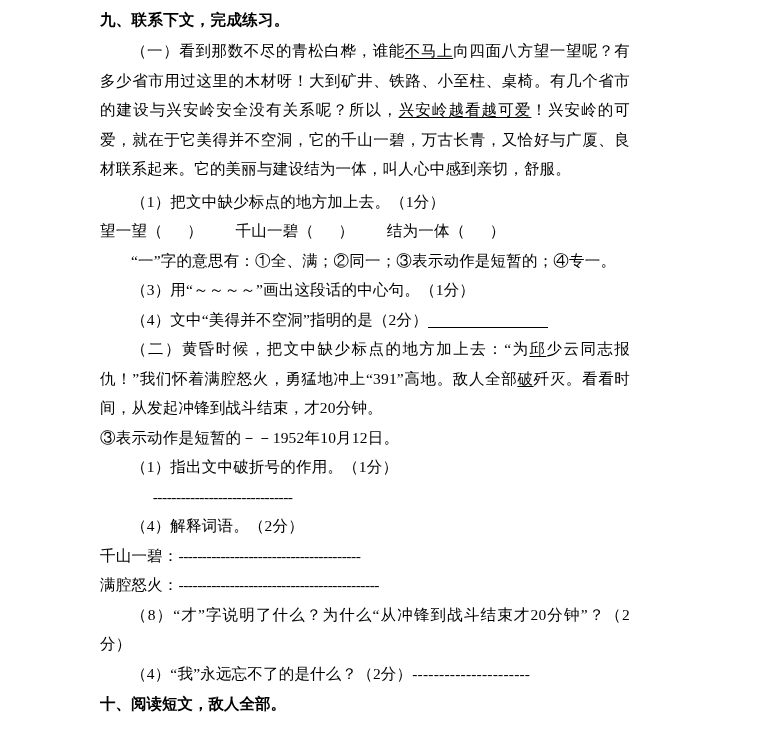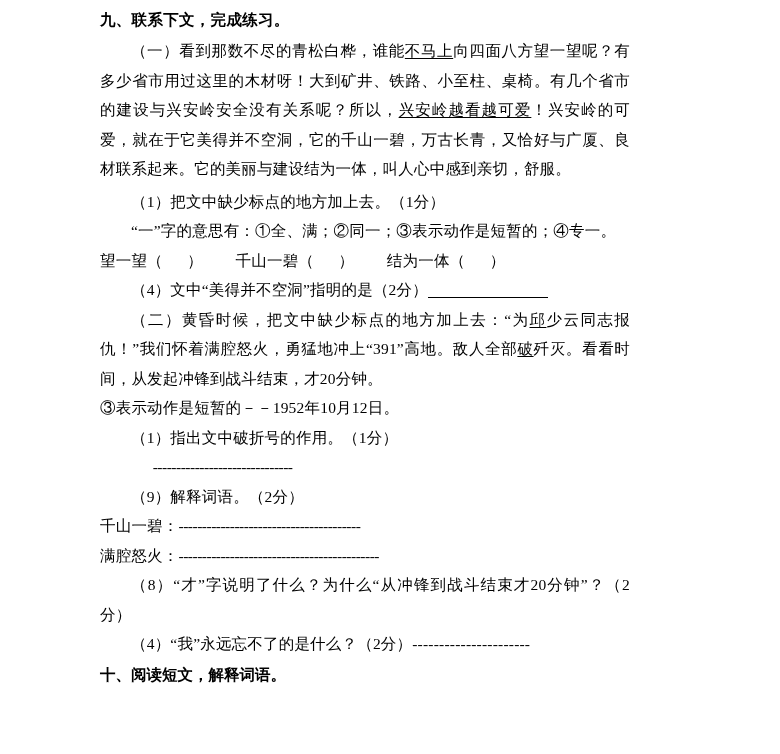--- a/index.html
+++ b/index.html
@@ -82,40 +82,41 @@
 
   <h2 class="section-title">九、联系下文，完成练习。</h2>
 
   <p class="para indent"><span>（一）</span><span>看到那数不尽的青松白桦，谁能</span><span class="u">不马上</span><span>向四面八方望一望呢？有多少省市用过这里的木材呀！大到矿井、铁路、小至柱、桌椅。有几个省市的建设与兴安岭安全没有关系呢？所以，</span><span class="u">兴安岭越看越可爱</span><span>！兴安岭的可爱，就在于它美得并不空洞，它的千山一碧，万古长青，又恰好与广厦、良材联系起来。它的美丽与建设结为一体，叫人心中感到亲切，舒服。</span></p>
 
   <div class="gap-sm"></div>
 
   <p class="para indent">（1）把文中缺少标点的地方加上去。（1分）</p>
 
 
+  <p class="para line-row">望一望（      ）        千山一碧（      ）        结为一体（      ）</p>
+
   <p class="para indent">“一”字的意思有：①全、满；②同一；③表示动作是短暂的；④专一。</p>
 
-  <p class="para line-row">望一望（      ）        千山一碧（      ）        结为一体（      ）</p>
-
+  <p class="para indent">（3）用“～～～～”画出这段话的中心句。（1分）</p>
 
   <p class="para indent"><span>（4）文中“美得并不空洞”指明的是（2分）</span><span class="blank-ul"></span></p>
 
   <p class="para indent"><span>（二）</span><span>黄昏时候，把文中缺少标点的地方加上去：“为</span><span class="u">邱</span><span>少云同志报仇！”我们怀着满腔怒火，勇猛地冲上“391”高地。敌人全部</span><span class="u">破</span><span>歼灭。看看时间，从发起冲锋到战斗结束，才20分钟。</span></p>
 
   <p class="para">③表示动作是短暂的－－1952年10月12日。</p>
 
   <p class="para indent">（1）指出文中破折号的作用。（1分）</p>
 
   <p class="para dashes dash-indent">------------------------------</p>
 
-  <p class="para indent">（9）解释词语。（2分）</p>
+  <p class="para indent">（4）解释词语。（2分）</p>
 
   <p class="para label-dash"><span>千山一碧：</span><span class="dashes">---------------------------------------</span></p>
 
   <p class="para label-dash"><span>满腔怒火：</span><span class="dashes">-------------------------------------------</span></p>
 
   <p class="para indent">（8）“才”字说明了什么？为什么“从冲锋到战斗结束才20分钟”？（2分）</p>
 
   <p class="para indent">（4）“我”永远忘不了的是什么？（2分）----------------------</p>
 
-  <h2 class="bottom-title">十、阅读短文，解释词语。</h2>
+  <h2 class="bottom-title">十、阅读短文，敌人全部。</h2>
 
 </div>
 
 </body></html>

